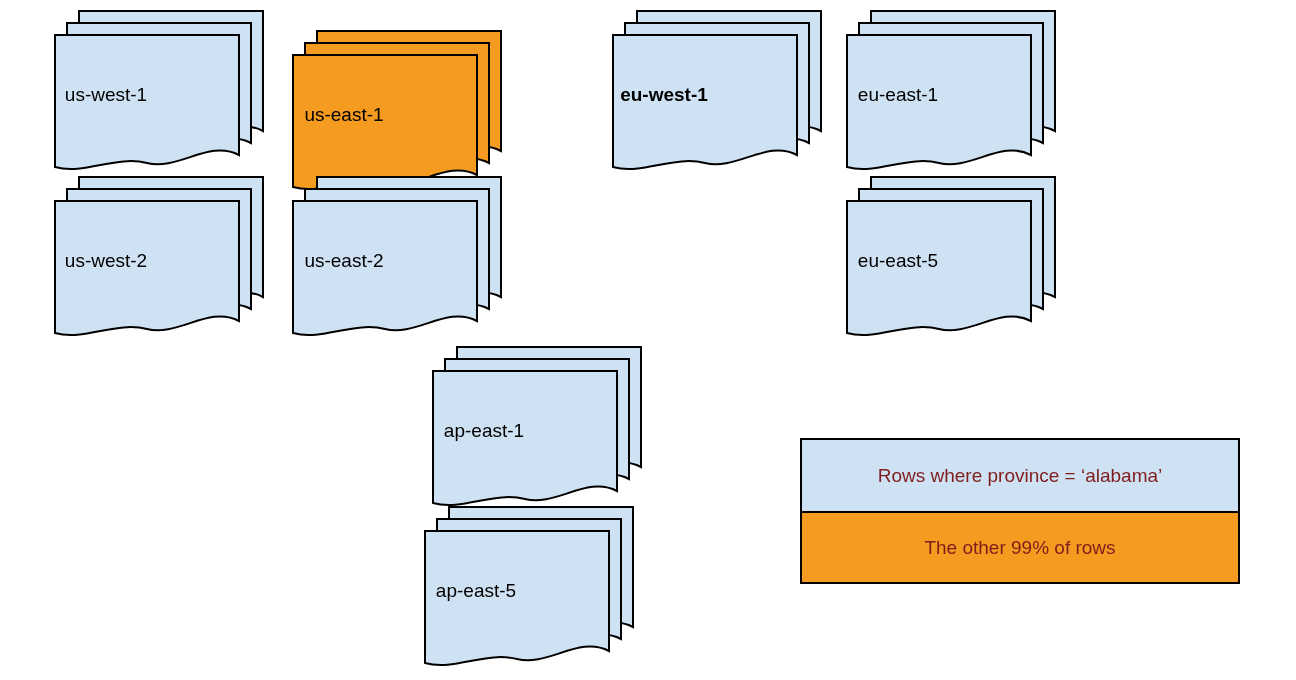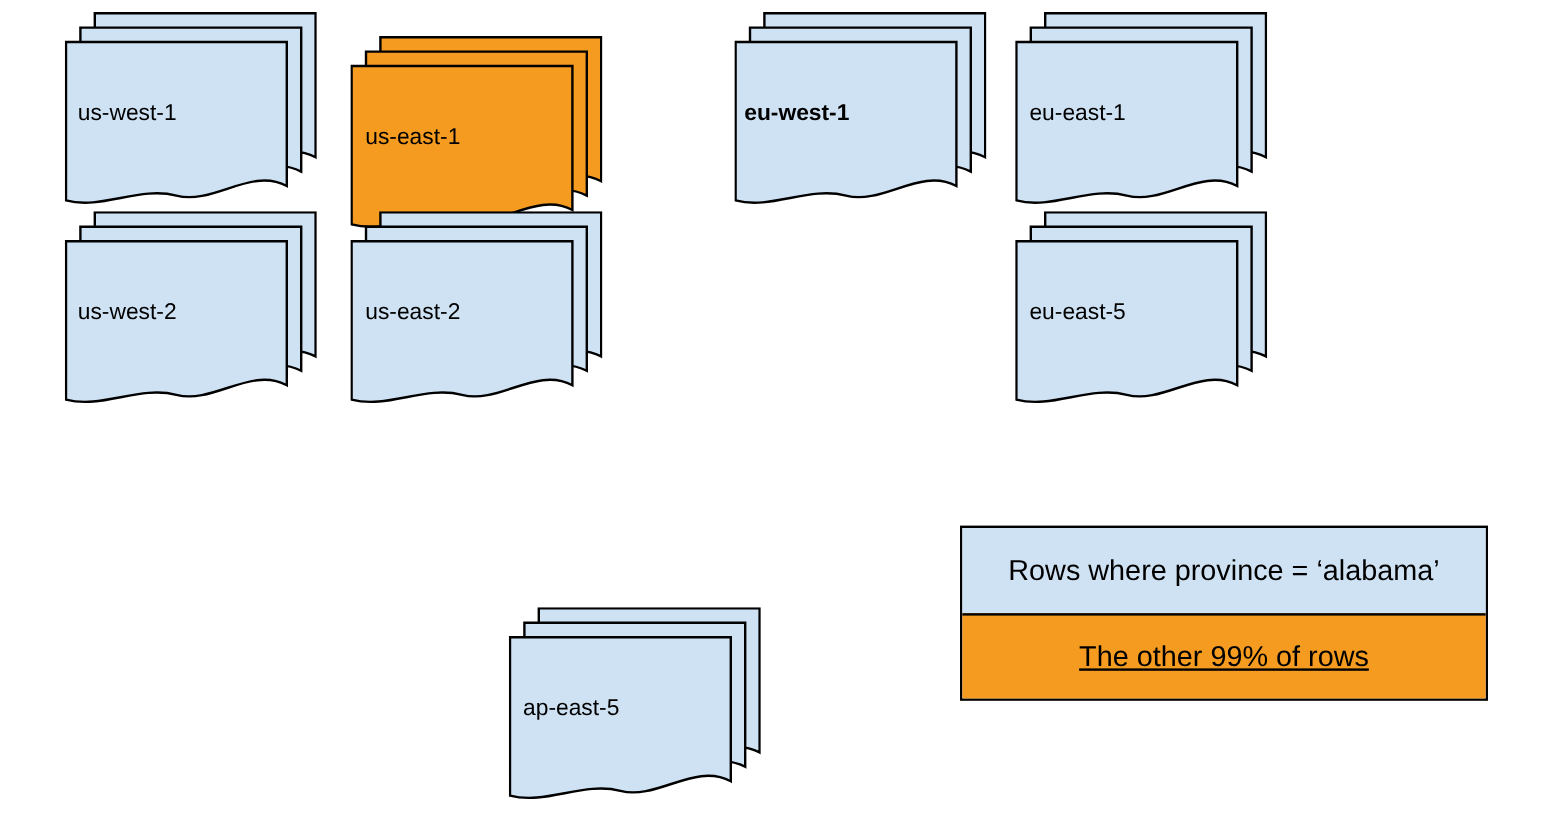--- a/index.html
+++ b/index.html
@@ -49,25 +49,25 @@
     top: 438px;
     width: 440px;
     border: 2px solid #000000;
     box-sizing: border-box;
   }
   .legend-row {
     height: 71px;
     display: flex;
     align-items: center;
     justify-content: center;
-    font-size: 24px;
-    color: #000000;
+    font-size: 19px;
+    color: #7f1d1d;
     box-sizing: border-box;
   }
-  .legend-row + .legend-row { border-top: 2px solid #000000; text-decoration: underline; }
+  .legend-row + .legend-row { border-top: 2px solid #000000; }
   .legend-blue   { background: #CFE2F3; }
   .legend-orange { background: #F59B20; }
 </style>
 </head>
 <body>
 
 <svg width="0" height="0" style="position:absolute" aria-hidden="true">
   <defs>
     <path id="doc-path" d="M1 1 H185 V121 C155 105 124 137 93 129 C62 121 31 141 1 133 Z" stroke="#000000" stroke-width="2"></path>
   </defs>
@@ -132,20 +132,28 @@
 
   <div class="stack pos-eu-east-2">
     <svg width="210" height="170" viewBox="0 0 210 170">
       <use href="#doc-path" transform="translate(24,0)" fill="#CFE2F3"></use>
       <use href="#doc-path" transform="translate(12,12)" fill="#CFE2F3"></use>
       <use href="#doc-path" transform="translate(0,24)" fill="#CFE2F3"></use>
     </svg>
     <span class="stack-label">eu-east-5</span>
   </div>
 
+  <div class="stack pos-ap-east-1">
+    <svg width="210" height="170" viewBox="0 0 210 170">
+      <use href="#doc-path" transform="translate(24,0)" fill="#CFE2F3"></use>
+      <use href="#doc-path" transform="translate(12,12)" fill="#CFE2F3"></use>
+      <use href="#doc-path" transform="translate(0,24)" fill="#CFE2F3"></use>
+    </svg>
+    <span class="stack-label">ap-east-1</span>
+  </div>
 
   <div class="stack pos-ap-east-2">
     <svg width="210" height="170" viewBox="0 0 210 170">
       <use href="#doc-path" transform="translate(24,0)" fill="#CFE2F3"></use>
       <use href="#doc-path" transform="translate(12,12)" fill="#CFE2F3"></use>
       <use href="#doc-path" transform="translate(0,24)" fill="#CFE2F3"></use>
     </svg>
     <span class="stack-label">ap-east-5</span>
   </div>
 

